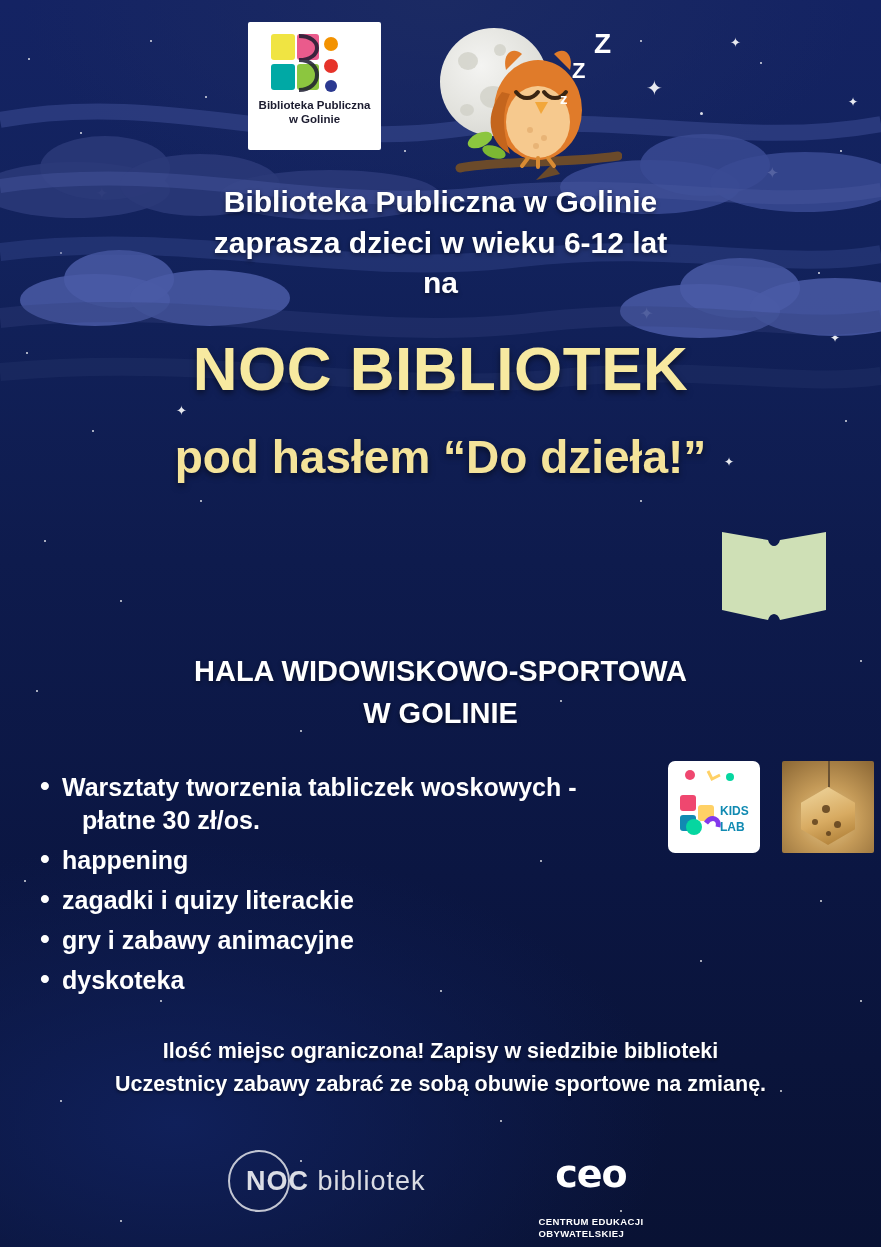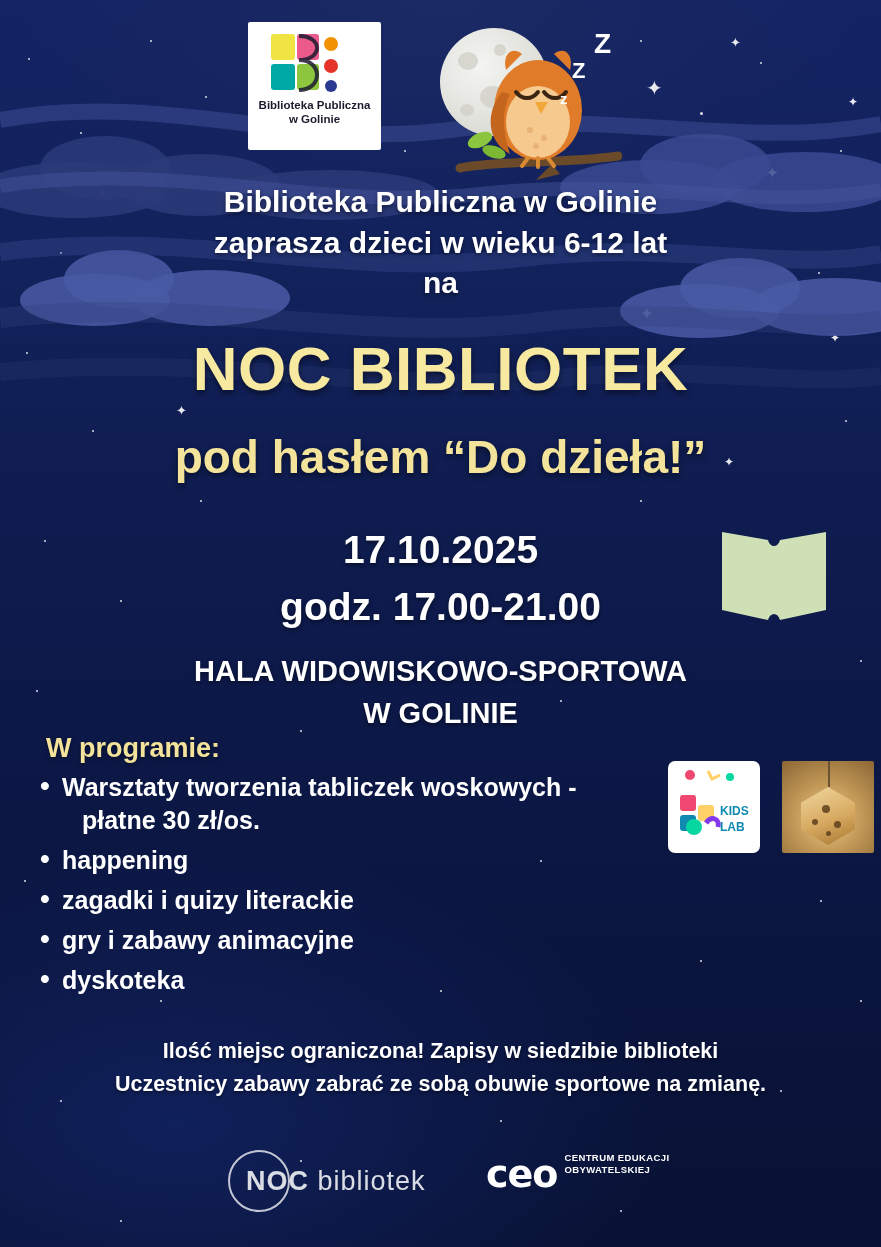--- a/index.html
+++ b/index.html
@@ -141,21 +141,21 @@
     width:62px; height:62px; border-radius:50%; border:2px solid rgba(255,255,255,.75);
     position:relative; flex:0 0 auto;
   }
   .nocbib .txt {
     color:rgba(255,255,255,.85); font-size:27px; letter-spacing:1px;
     margin-left:-44px; white-space:nowrap;
   }
   .nocbib .txt .b { font-weight:bold; }
   .ceo {
     position:absolute; left:486px; top:1152px; width:210px; height:52px;
-    display:flex; gap:7px;
+    display:flex; align-items:center; gap:20px;flex-direction:column;
   }
   .ceo .word {
     color:#ffffff; font-size:38px; font-weight:bold; letter-spacing:-1px;
     font-family:"DejaVu Sans", sans-serif;
   }
   .ceo .lines { color:#fff; font-size:9.5px; font-weight:bold; line-height:1.3; letter-spacing:.4px; }
 </style>
 </head>
 <body>
 
@@ -306,40 +306,35 @@
 
   <div class="t-invite">
     <div>Biblioteka Publiczna w Golinie</div>
     <div>zaprasza dzieci w wieku 6-12 lat</div>
     <div>na</div>
   </div>
 
   <div class="t-title">NOC BIBLIOTEK</div>
   <div class="t-subtitle">pod hasłem “Do dzieła!”</div>
 
-  <div class="t-date">
-    <div>17.10.2025</div>
-    <div>godz. 17.00-21.00</div>
-  </div>
 
   <div class="book">
     <svg width="124" height="104" viewBox="0 0 124 104">
       <path d="M10,8 L56,16 L56,96 L10,86 Z" fill="#cfe0b6"></path>
       <path d="M114,8 L68,16 L68,96 L114,86 Z" fill="#cfe0b6"></path>
       <path d="M56,16 C58,24 66,24 68,16 L68,96 C66,88 58,88 56,96 Z" fill="#cfe0b6"></path>
       <path d="M20,22 L52,28 M20,34 L52,40" stroke="#0e1b4d" stroke-width="0"></path>
     </svg>
   </div>
 
   <div class="t-place">
     <div>HALA WIDOWISKOWO-SPORTOWA</div>
     <div>W GOLINIE</div>
   </div>
 
-  <div class="prog-head">W programie:</div>
   <ul class="prog-list">
     <li>
       <span>Warsztaty tworzenia tabliczek woskowych -</span>
       <span class="sub">płatne 30 zł/os.</span>
     </li>
     <li>
       <span>happening</span>
     </li>
     <li>
       <span>zagadki i quizy literackie</span>

